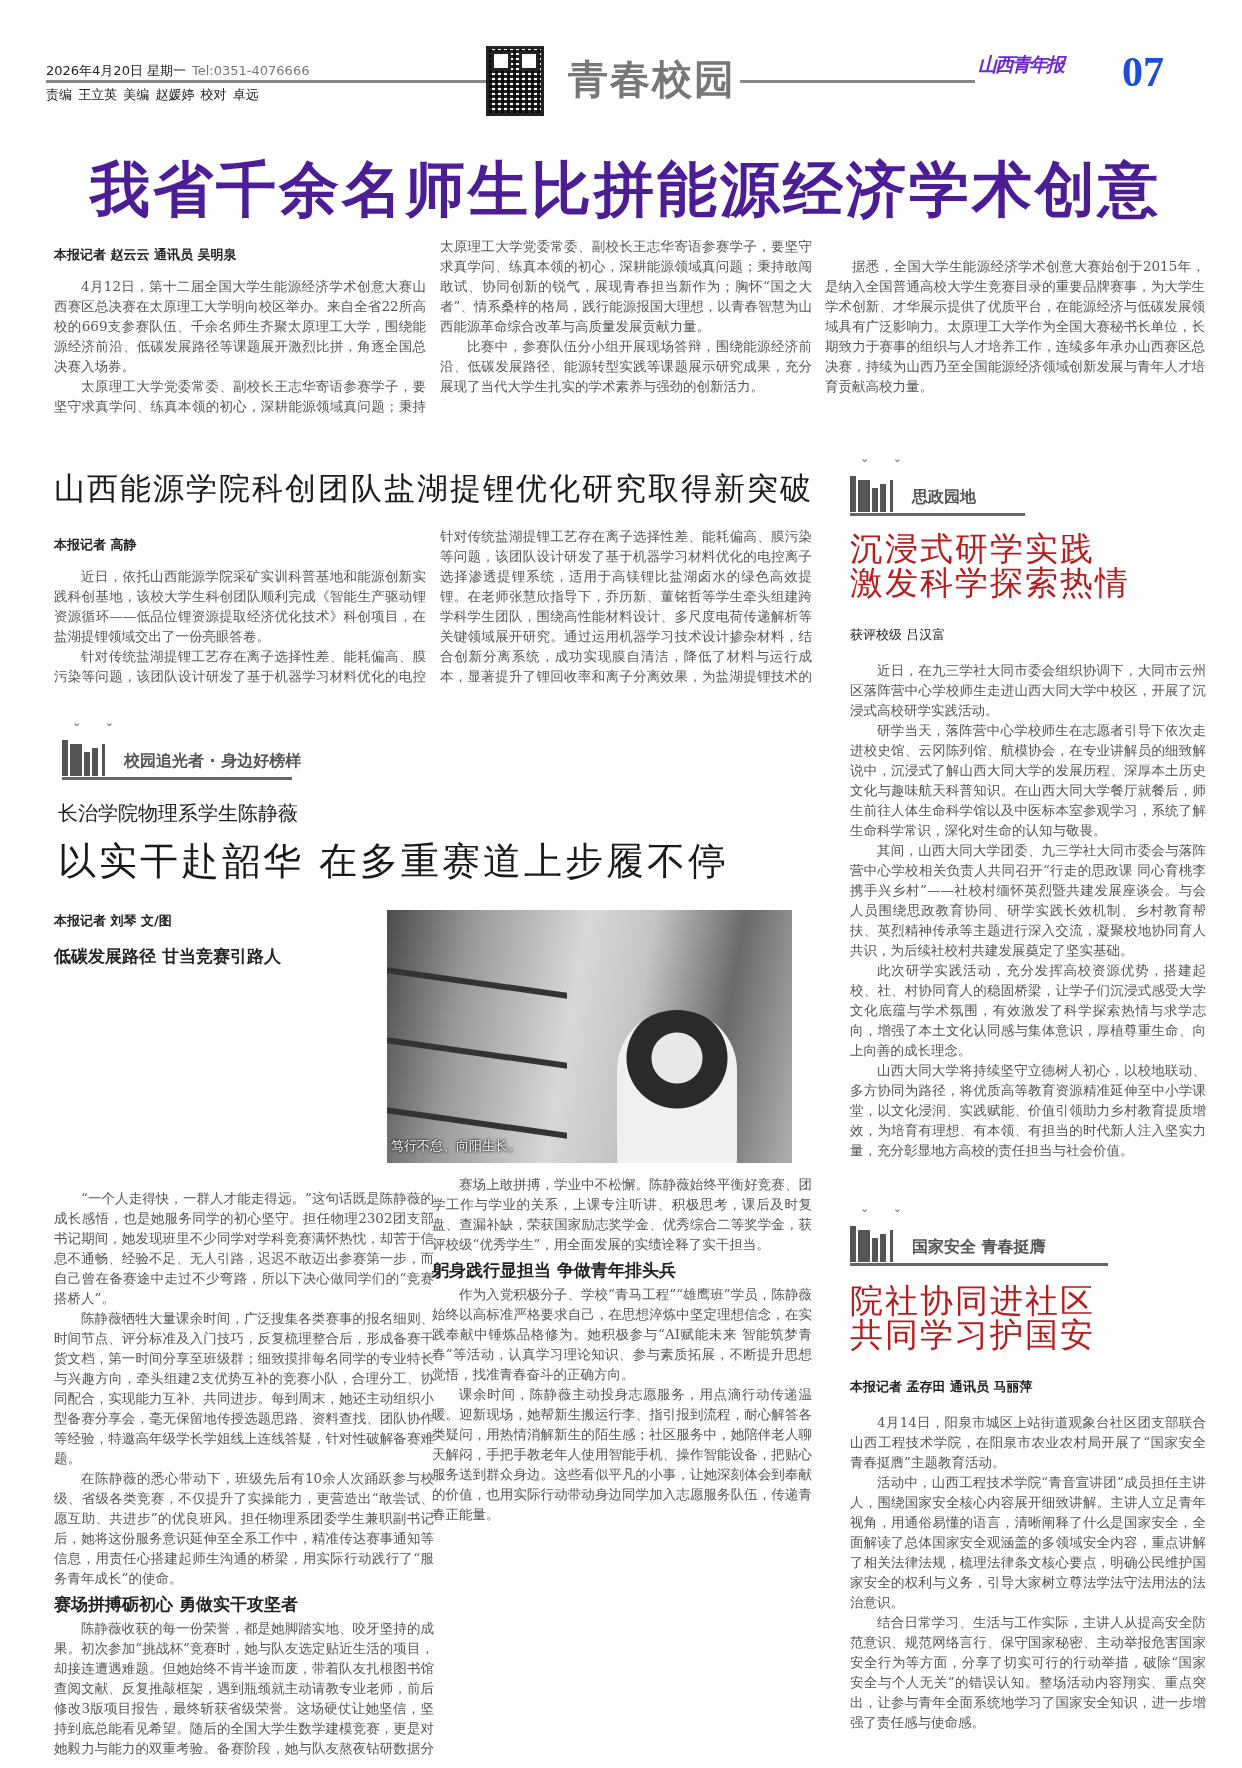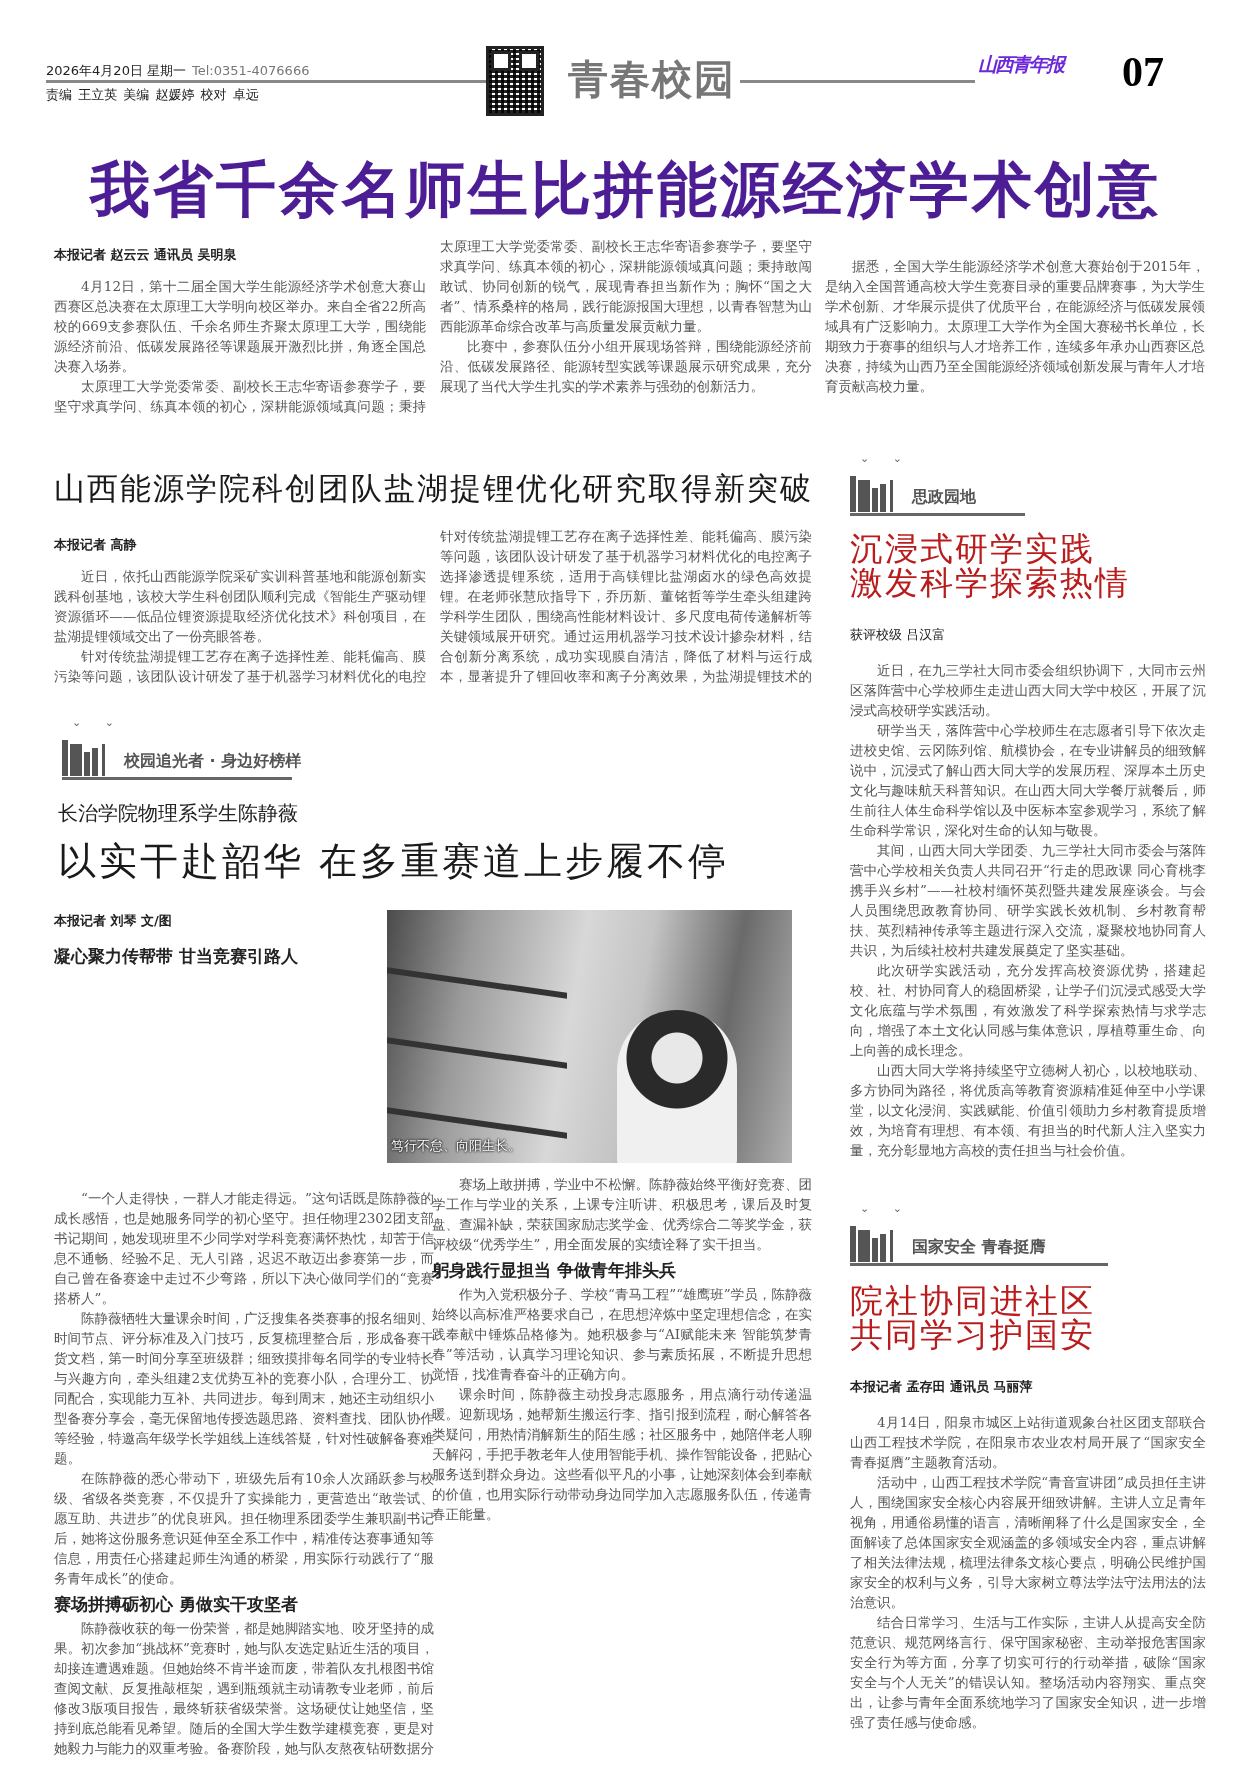--- a/index.html
+++ b/index.html
@@ -15,21 +15,21 @@
   .qr { left: 486px; top: 46px; width: 58px; height: 70px; background:
       repeating-linear-gradient(90deg, #222 0 3px, #fff 3px 6px),
       repeating-linear-gradient(0deg, #222 0 3px, #fff 3px 5px);
       background-blend-mode: multiply; border: 3px solid #222; }
   .qr::before, .qr::after { content: ""; position: absolute; width: 14px; height: 14px; border: 3px solid #222; background: #fff; }
   .qr::before { left: 2px; top: 2px; }
   .qr::after { right: 2px; top: 2px; }
   .section-name { left: 568px; top: 52px; font-size: 40px; font-weight: bold; color: #777; letter-spacing: 2px; font-family: "DejaVu Serif", serif; }
   .mast-rule-r { left: 740px; top: 80px; width: 235px; height: 3px; background: #888; }
   .paper-name { left: 978px; top: 52px; font-size: 19px; font-style: italic; font-weight: bold; color: #6d28d9; font-family: "DejaVu Serif", serif; letter-spacing: -2px; }
-  .page-no { left: 1122px; top: 48px; font-size: 42px; font-weight: bold; color: #000000; font-family: "Liberation Serif", serif; }
+  .page-no { left: 1122px; top: 48px; font-size: 42px; font-weight: bold; color: #1d4ed8; font-family: "Liberation Serif", serif; }
 
   
   .headline { left: 90px; top: 150px; font-size: 60px; font-weight: bold; color: #4c1d95; letter-spacing: 3px; font-family: "DejaVu Sans", sans-serif; }
 
   .byline { font-family: "DejaVu Sans", sans-serif; font-size: 13px; font-weight: bold; color: #222; }
   .col { font-size: 13.5px; line-height: 20px; color: #555; text-align: justify; }
   .col p { text-indent: 2em; }
   .col p.noindent { text-indent: 0; }
   .subhead { font-size: 17px; font-weight: bold; color: #222; margin: 6px 0 4px; font-family: "DejaVu Serif", serif; }
 
@@ -109,21 +109,21 @@
 
 <div class="abs photo">
   <div class="shelf" style="top:70px;"></div>
   <div class="shelf" style="top:140px;"></div>
   <div class="shelf" style="top:210px;"></div>
   <div class="person"></div>
   <span class="caption">笃行不怠、向阳生长。</span>
 </div>
 
 <div class="abs col" style="left:54px; top:940px; width:322px;">
-  <div class="subhead">凝心聚力传帮带  甘当竞赛引路人</div>
+  <div class="subhead">低碳发展路径  甘当竞赛引路人</div>
 </div>
 <div class="abs col" style="left:54px; top:1148px; width:380px; height:570px; overflow:hidden;margin-top:40px;">
   <p>“一个人走得快，一群人才能走得远。”这句话既是陈静薇的成长感悟，也是她服务同学的初心坚守。担任物理2302团支部书记期间，她发现班里不少同学对学科竞赛满怀热忱，却苦于信息不通畅、经验不足、无人引路，迟迟不敢迈出参赛第一步，而自己曾在备赛途中走过不少弯路，所以下决心做同学们的“竞赛搭桥人”。</p>
   <p>陈静薇牺牲大量课余时间，广泛搜集各类赛事的报名细则、时间节点、评分标准及入门技巧，反复梳理整合后，形成备赛干货文档，第一时间分享至班级群；细致摸排每名同学的专业特长与兴趣方向，牵头组建2支优势互补的竞赛小队，合理分工、协同配合，实现能力互补、共同进步。每到周末，她还主动组织小型备赛分享会，毫无保留地传授选题思路、资料查找、团队协作等经验，特邀高年级学长学姐线上连线答疑，针对性破解备赛难题。</p>
   <p>在陈静薇的悉心带动下，班级先后有10余人次踊跃参与校级、省级各类竞赛，不仅提升了实操能力，更营造出“敢尝试、愿互助、共进步”的优良班风。担任物理系团委学生兼职副书记后，她将这份服务意识延伸至全系工作中，精准传达赛事通知等信息，用责任心搭建起师生沟通的桥梁，用实际行动践行了“服务青年成长”的使命。</p>
   <div class="subhead">赛场拼搏砺初心  勇做实干攻坚者</div>
   <p>陈静薇收获的每一份荣誉，都是她脚踏实地、咬牙坚持的成果。初次参加“挑战杯”竞赛时，她与队友选定贴近生活的项目，却接连遭遇难题。但她始终不肯半途而废，带着队友扎根图书馆查阅文献、反复推敲框架，遇到瓶颈就主动请教专业老师，前后修改3版项目报告，最终斩获省级荣誉。这场硬仗让她坚信，坚持到底总能看见希望。随后的全国大学生数学建模竞赛，更是对她毅力与能力的双重考验。备赛阶段，她与队友熬夜钻研数据分析工具、攻克建模难题，反复演练，常常讨论至深夜；比赛期间，三人连轴奋战，最终拿下山西赛区二等奖。此后，她又在“互联网+”等赛事中接连斩获省级佳绩，用一次次突破证明了青春的韧劲。</p>
 </div>
 <div class="abs col" style="left:432px; top:1174px; width:380px; height:560px; overflow:hidden;">
   <p>赛场上敢拼搏，学业中不松懈。陈静薇始终平衡好竞赛、团学工作与学业的关系，上课专注听讲、积极思考，课后及时复盘、查漏补缺，荣获国家励志奖学金、优秀综合二等奖学金，获评校级“优秀学生”，用全面发展的实绩诠释了实干担当。</p>

